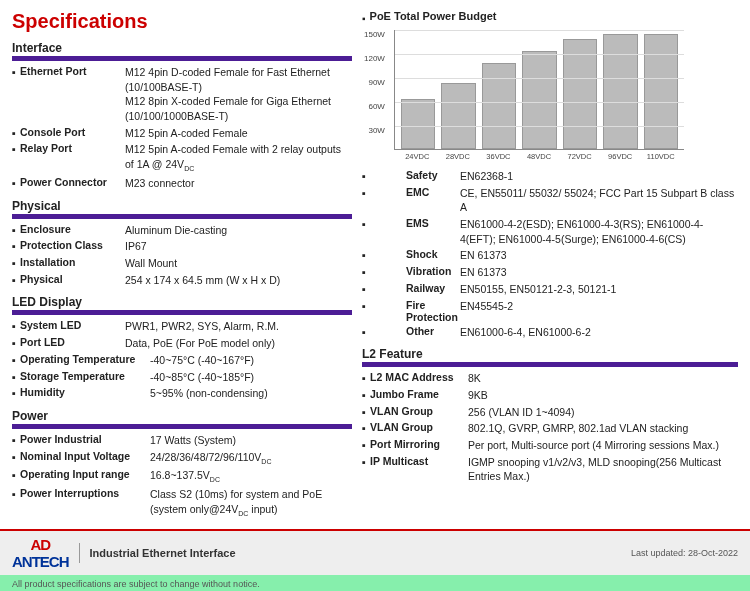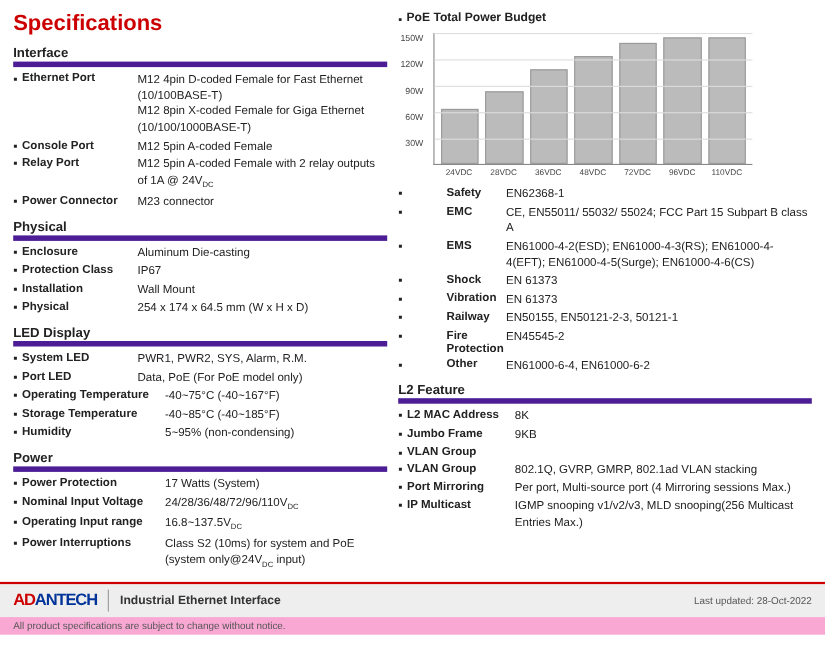--- a/index.html
+++ b/index.html
@@ -192,21 +192,21 @@
     </div>
     <div class="spec-row">
       <span class="bullet">▪</span>
       <span class="spec-label-wide">Humidity</span>
       <span class="spec-value">5~95% (non-condensing)</span>
     </div>
 
     <div class="section-title">Power</div>
     <div class="spec-row">
       <span class="bullet">▪</span>
-      <span class="spec-label-wide">Power Protection</span>
+      <span class="spec-label-wide">Power Industrial</span>
       <span class="spec-value">17 Watts (System)</span>
     </div>
     <div class="spec-row">
       <span class="bullet">▪</span>
       <span class="spec-label-wide">Nominal Input Voltage</span>
       <span class="spec-value">24/28/36/48/72/96/110V<sub>DC</sub></span>
     </div>
     <div class="spec-row">
       <span class="bullet">▪</span>
       <span class="spec-label-wide">Operating Input range</span>
@@ -333,20 +333,21 @@
         <span class="spec-value">8K</span>
       </div>
       <div class="spec-row">
         <span class="bullet">▪</span>
         <span class="spec-label">Jumbo Frame</span>
         <span class="spec-value">9KB</span>
       </div>
       <div class="spec-row">
         <span class="bullet">▪</span>
         <span class="spec-label">VLAN Group</span>
+        <span class="spec-value">256 (VLAN ID 1~4094)</span>
       </div>
       <div class="spec-row">
         <span class="bullet">▪</span>
         <span class="spec-label">VLAN Group</span>
         <span class="spec-value">802.1Q, GVRP, GMRP, 802.1ad VLAN stacking</span>
       </div>
       <div class="spec-row">
         <span class="bullet">▪</span>
         <span class="spec-label">Port Mirroring</span>
         <span class="spec-value">Per port, Multi-source port (4 Mirroring sessions Max.)</span>
@@ -355,26 +356,26 @@
         <span class="bullet">▪</span>
         <span class="spec-label">IP Multicast</span>
         <span class="spec-value">IGMP snooping v1/v2/v3, MLD snooping(256 Multicast Entries Max.)</span>
       </div>
     </div>
   </div>
 </div>
 
 <div class="footer">
   <div class="footer-left">
-    <div style="display:flex; align-items:center; gap:0;">
+    <div style="display:flex; align-items:center; gap:0;flex-direction:column;">
       <span style="font-size:15px; font-weight:900; color:#c00; letter-spacing:-1px;">AD</span>
       <span style="font-size:15px; font-weight:900; color:#003399; letter-spacing:-1px;"> ANTECH</span>
     </div>
     <div class="footer-divider"></div>
     <span class="footer-subtitle">Industrial Ethernet Interface</span>
   </div>
   <div style="display:flex; flex-direction:column; align-items:flex-end;">
     <span class="footer-date">Last updated: 28-Oct-2022</span>
   </div>
 </div>
-<div style="padding: 2px 12px; background:#f9a8d4;">
+<div style="padding: 2px 12px; background:#86efac;">
   <span class="footer-note">All product specifications are subject to change without notice.</span>
 </div>
 
 </body></html>

